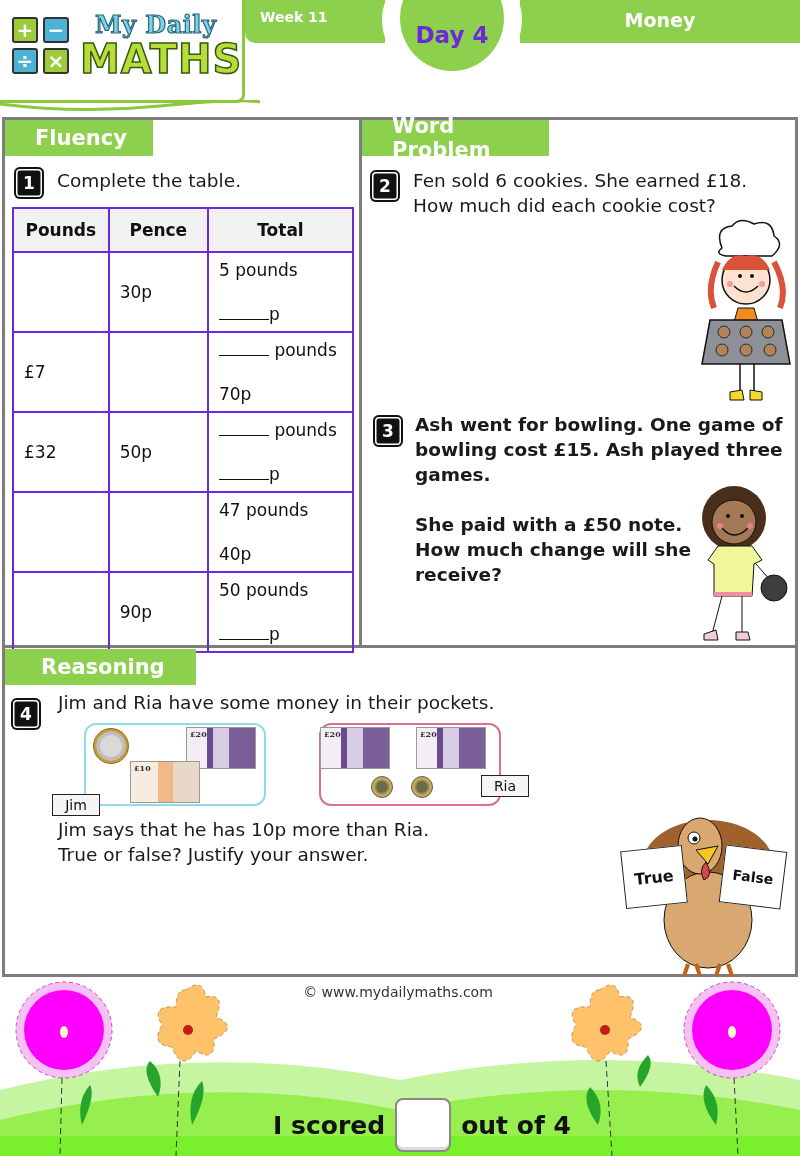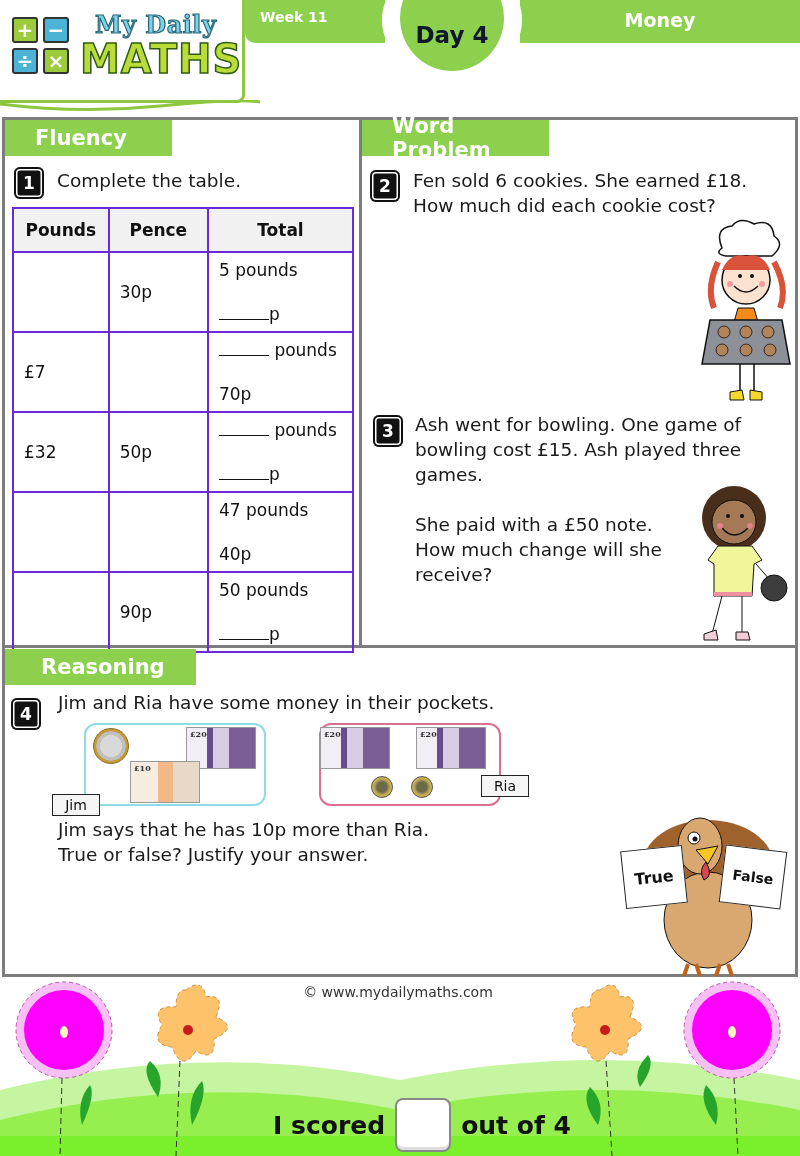--- a/index.html
+++ b/index.html
@@ -21,21 +21,21 @@
   .logo-wave { position: absolute; left: 0; top: 100px; width: 260px; height: 14px; }
 
   .week-band { position: absolute; left: 245px; top: 0; width: 140px; height: 43px; background: #8dd04d;
     border-radius: 0 0 0 10px; }
   .week-label { position: absolute; left: 260px; top: 9px; color: #fff; font-weight: bold; font-size: 14px; }
   .money-band { position: absolute; left: 520px; top: 0; width: 280px; height: 43px; background: #8dd04d; }
   .money-label { position: absolute; left: 520px; top: 9px; width: 280px; text-align: center; color: #fff; font-weight: bold; font-size: 19px; }
   .day-ring { position: absolute; left: 382px; top: -40px; width: 140px; height: 120px; border-radius: 50%; background: #fff; }
   .day-circle { position: absolute; left: 400px; top: -35px; width: 104px; height: 106px; border-radius: 50%; background: #8dd04d;
     display: flex; align-items: center; justify-content: center; padding-top: 34px; }
-  .day-label { color: #0f172a; font-weight: bold; font-size: 23px; }
+  .day-label { color: #6d28d9; font-weight: bold; font-size: 23px; }
 
   
   .frame { position: absolute; left: 2px; top: 117px; width: 796px; height: 860px; border: 3px solid #7d7d7d; }
   .divider-v { position: absolute; left: 359px; top: 117px; width: 3px; height: 530px; background: #7d7d7d; }
   .divider-h { position: absolute; left: 2px; top: 645px; width: 796px; height: 3px; background: #7d7d7d; }
 
   .section-tab { position: absolute; height: 36px; background: #8dd04d; color: #fff; font-weight: bold; font-size: 21px;
     display: flex; align-items: center; padding-left: 30px; }
 
   .qnum { position: absolute; width: 30px; height: 32px; background: #111; border-radius: 6px; color: #fff;
@@ -102,21 +102,21 @@
 <div class="money-label">Money</div>
 <div class="day-ring"></div>
 <div class="day-circle">
   <span class="day-label">Day 4</span>
 </div>
 
 <div class="frame"></div>
 <div class="divider-v"></div>
 <div class="divider-h"></div>
 
-<div class="section-tab" style="left:5px;top:120px;width:167px;">Fluency</div>
+<div class="section-tab" style="left:5px;top:120px;width:148px;">Fluency</div>
 <div class="qnum" style="left:14px;top:167px;">1</div>
 <div class="qtext" style="left:57px;top:168px;">Complete the table.</div>
 
 <table class="money">
   <colgroup>
       <col style="width:96px">
       <col style="width:100px">
       <col style="width:146px">
     </colgroup>
   <thead>
@@ -197,21 +197,21 @@
     <circle cx="22" cy="132" r="6"></circle>
       <circle cx="46" cy="132" r="6"></circle>
       <circle cx="70" cy="132" r="6"></circle>
   </g>
   <line x1="40" y1="146" x2="40" y2="174" stroke="#111" stroke-width="1.5"></line>
   <line x1="54" y1="146" x2="54" y2="174" stroke="#111" stroke-width="1.5"></line>
   <path d="M30 174 L42 172 L44 182 L30 182Z M50 172 L62 174 L62 182 L50 182Z" fill="#f4d92a" stroke="#111"></path>
 </svg>
 
 <div class="qnum" style="left:373px;top:415px;">3</div>
-<div class="qtext" style="left:415px;top:412px;">
+<div class="qtext" style="left:415px;top:412px;font-weight:bold;">
   <div>Ash went for bowling. One game of</div>
   <div>bowling cost £15. Ash played three</div>
   <div>games.</div>
   <div style="height:25px;"></div>
   <div>She paid with a £50 note.</div>
   <div>How much change will she</div>
   <div>receive?</div>
 </div>
 
 <svg class="illus" style="left:692px;top:484px;" width="104" height="160" viewBox="0 0 104 160">

